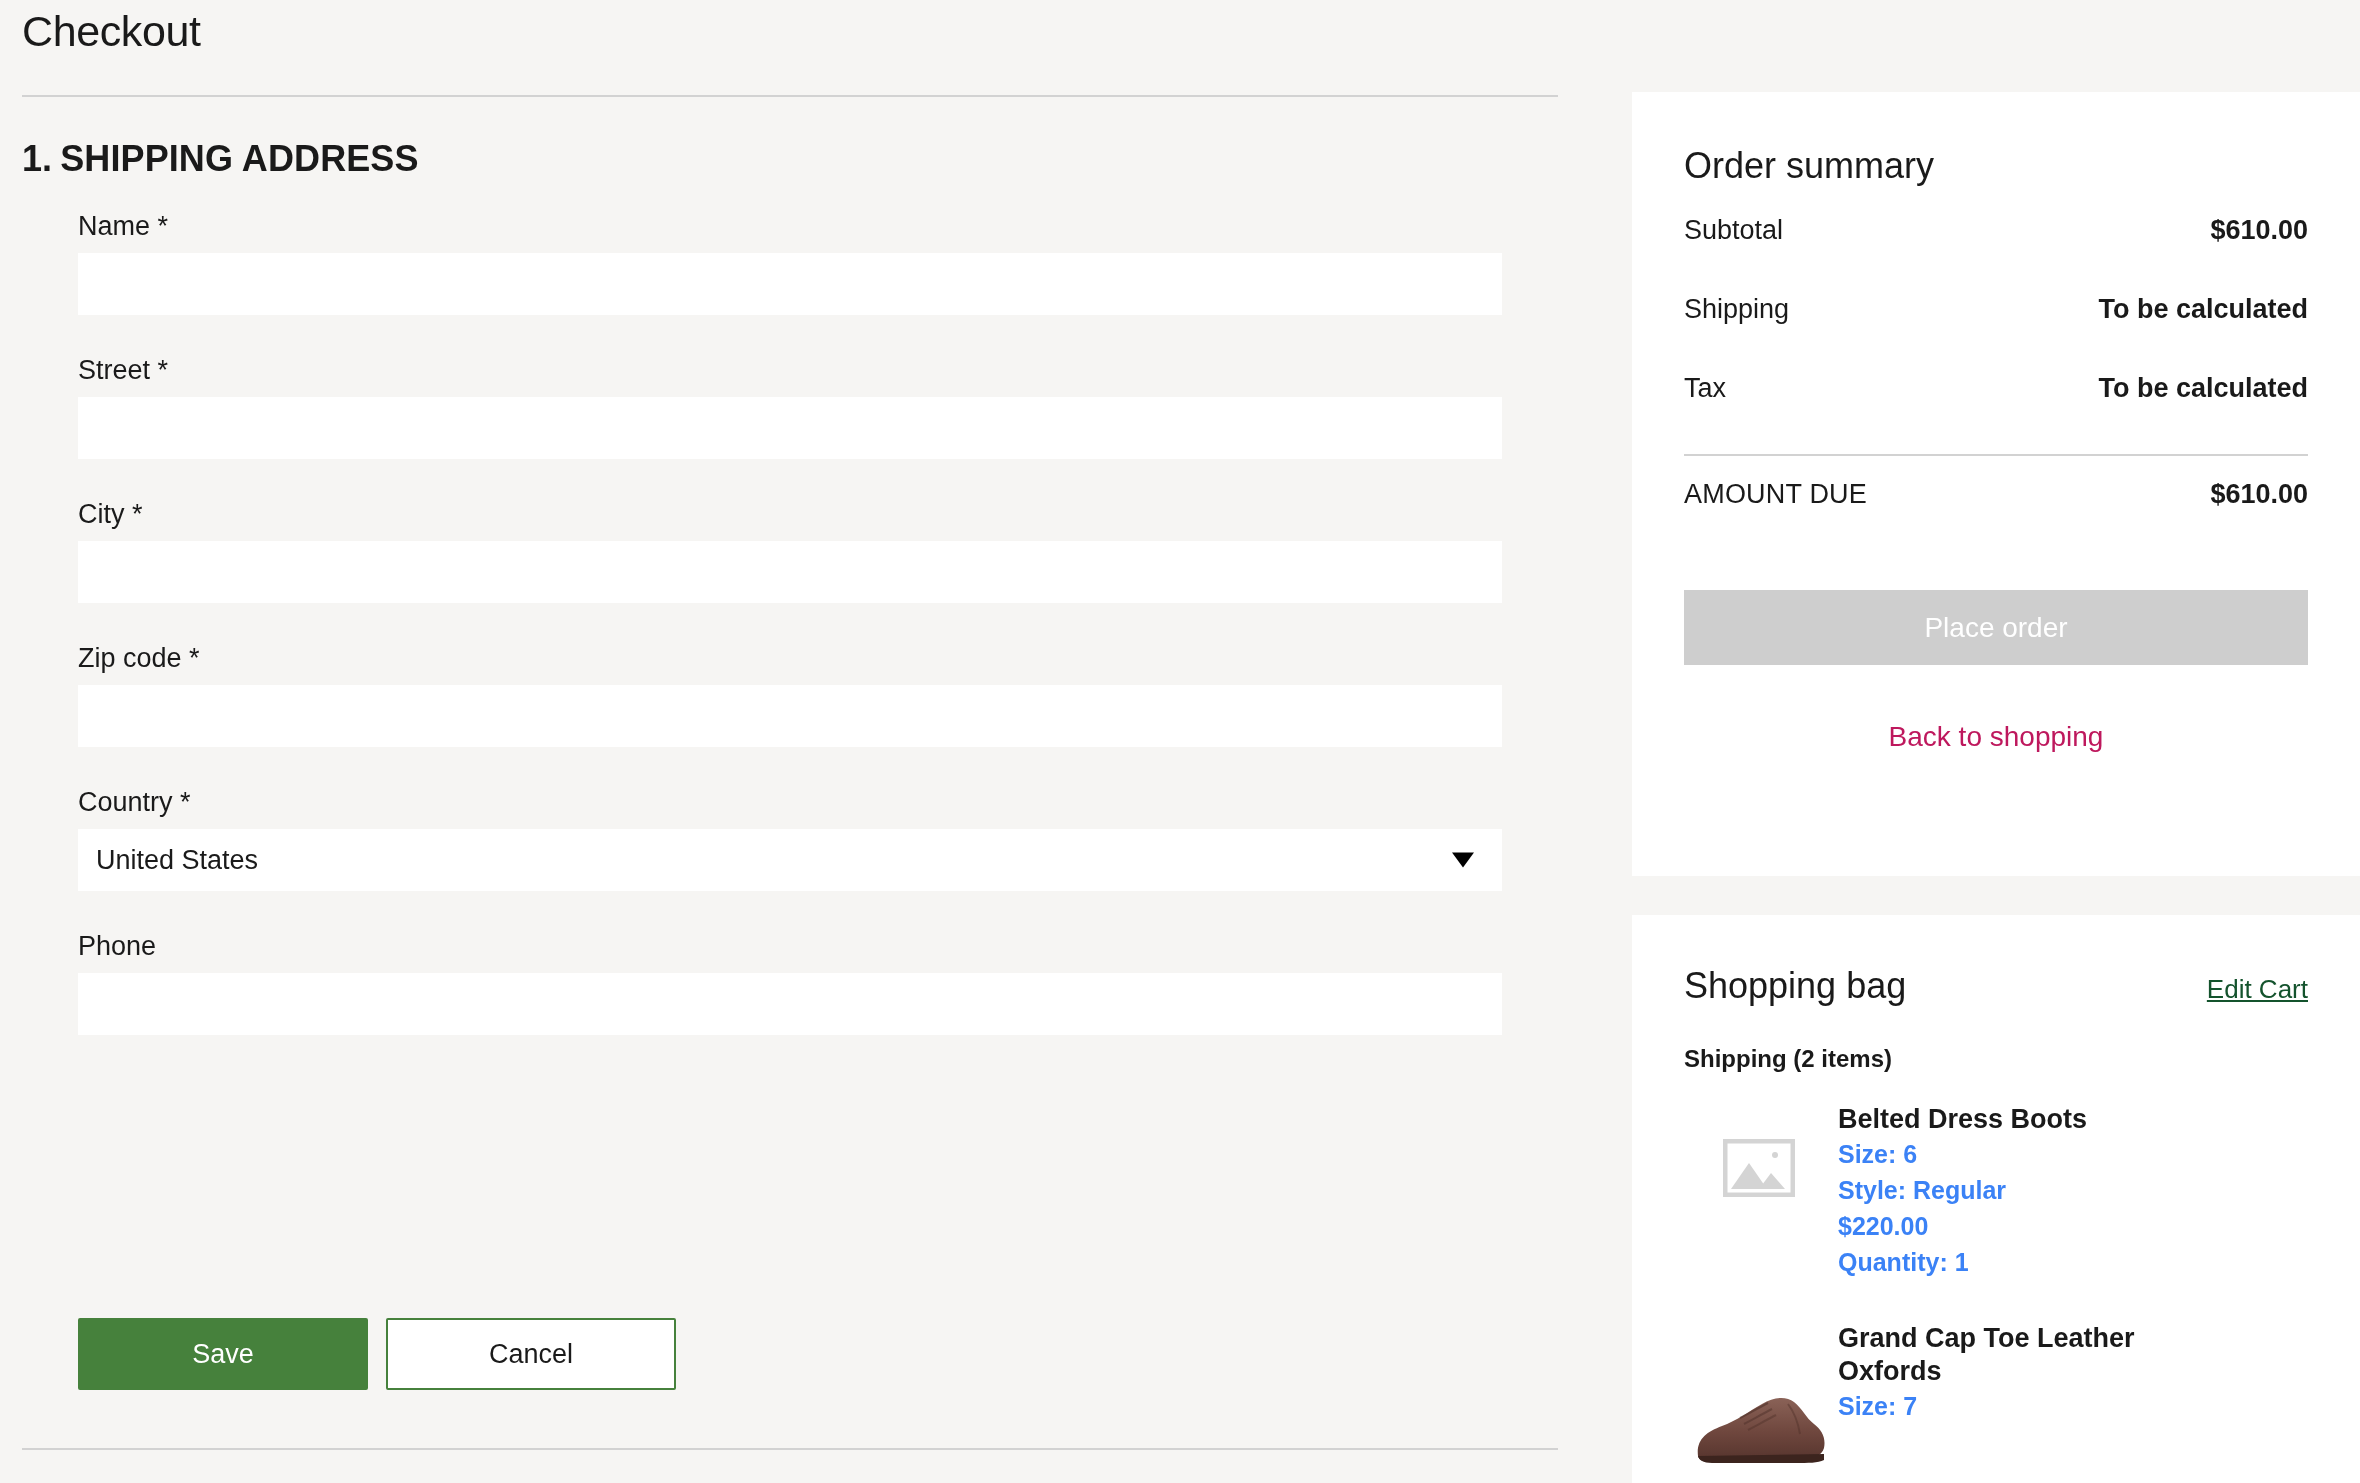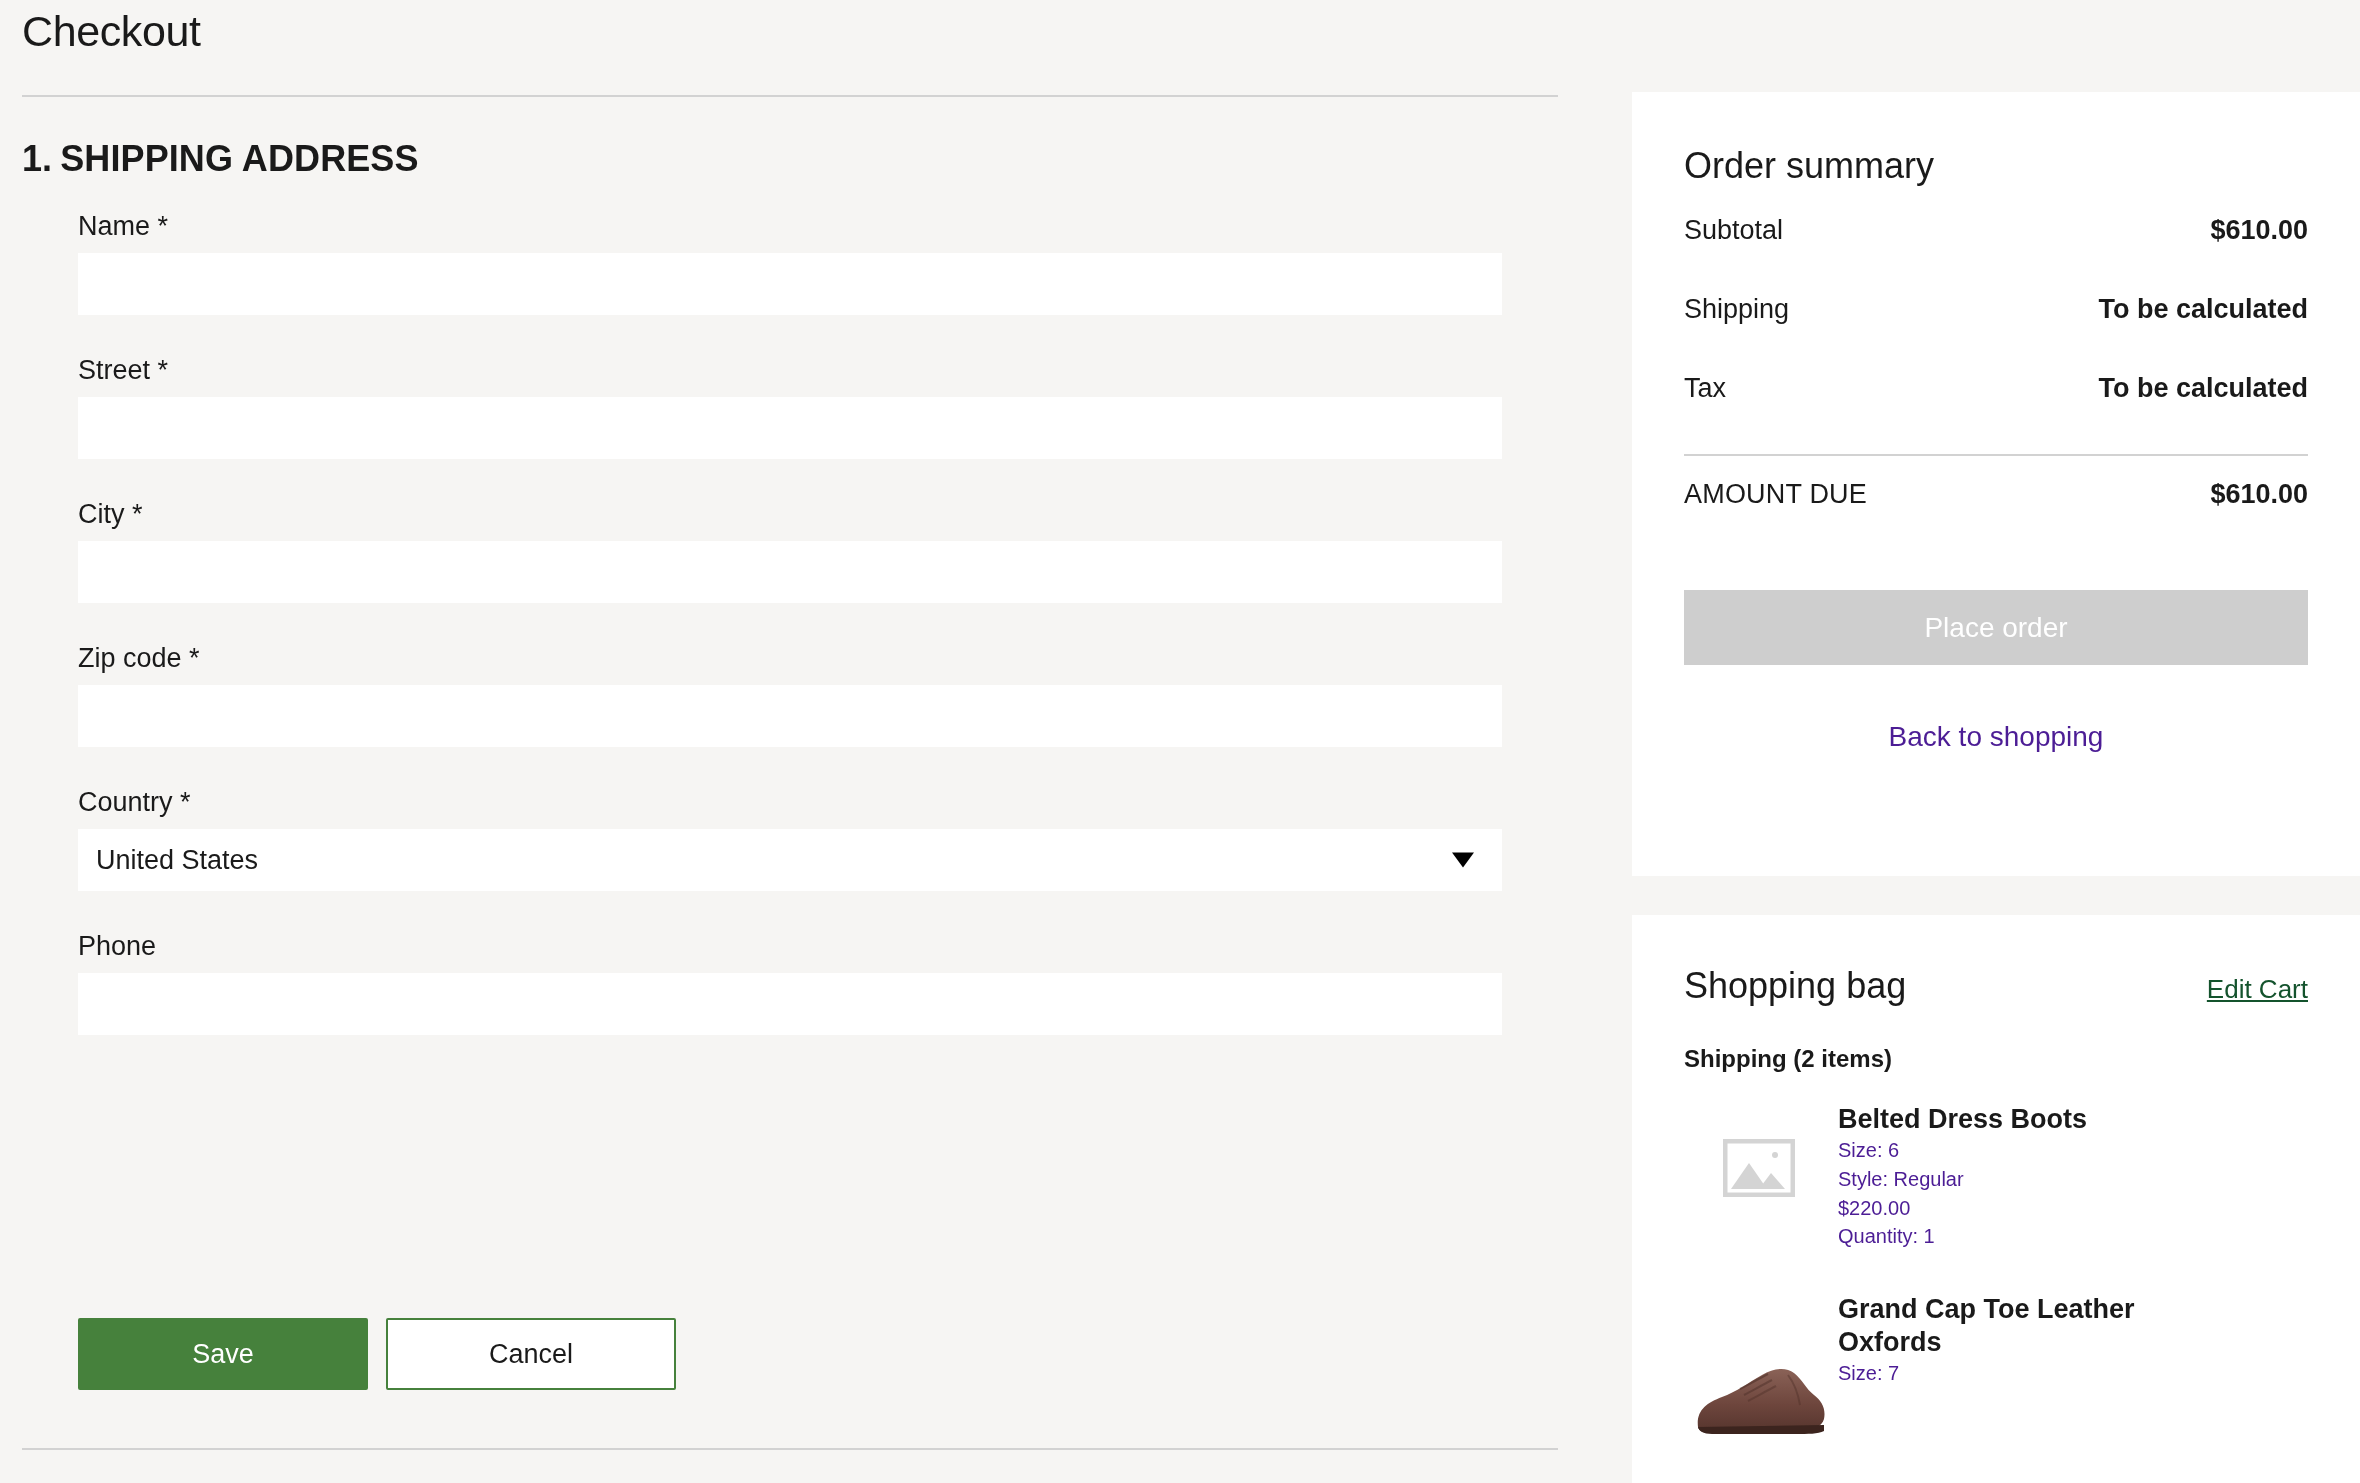--- a/index.html
+++ b/index.html
@@ -212,21 +212,21 @@
     cursor: default;
     display: flex;
     align-items: center;
     justify-content: center;
   }
   .back-link {
     display: block;
     text-align: center;
     margin-top: 56px;
     font-size: 28px;
-    color: #4c1d95;
+    color: #be185d;
     text-decoration: none;
     cursor: pointer;
   }
 
   .bag-header {
     display: flex;
     align-items: baseline;
     justify-content: space-between;
     padding-top: 50px;
   }
@@ -262,23 +262,23 @@
   }
   .item-info { padding-left: 4px; }
   .item-name {
     font-size: 27px;
     font-weight: 700;
     color: #1a1a1a;
     line-height: 1.22;
     max-width: 370px;
   }
   .item-meta {
-    font-size: 20px;
-    font-weight: 400;
-    color: #4c1d95;
+    font-size: 25px;
+    font-weight: 700;
+    color: #3b82f6;
     line-height: 1.44;
   }
 
   
   .img-placeholder { width: 72px; height: 58px; }
   
   .shoe-img { width: 142px; height: 92px; }
 </style>
 </head>
 <body>

